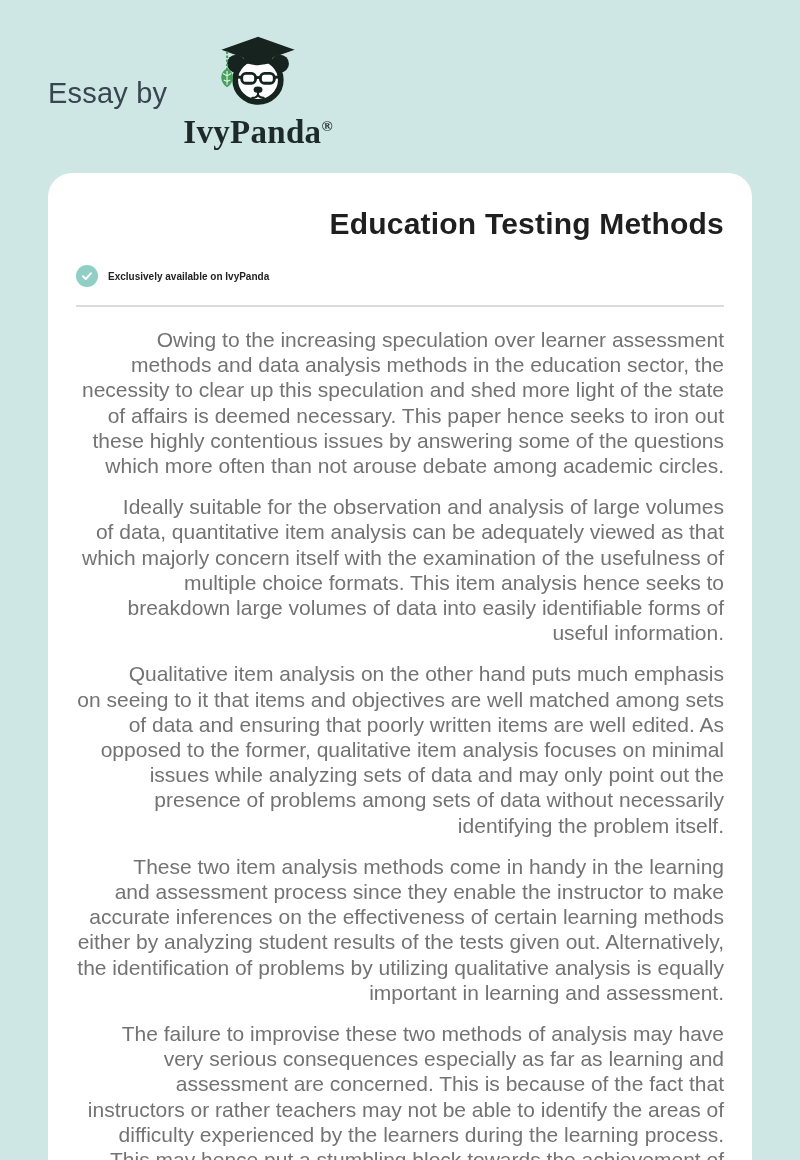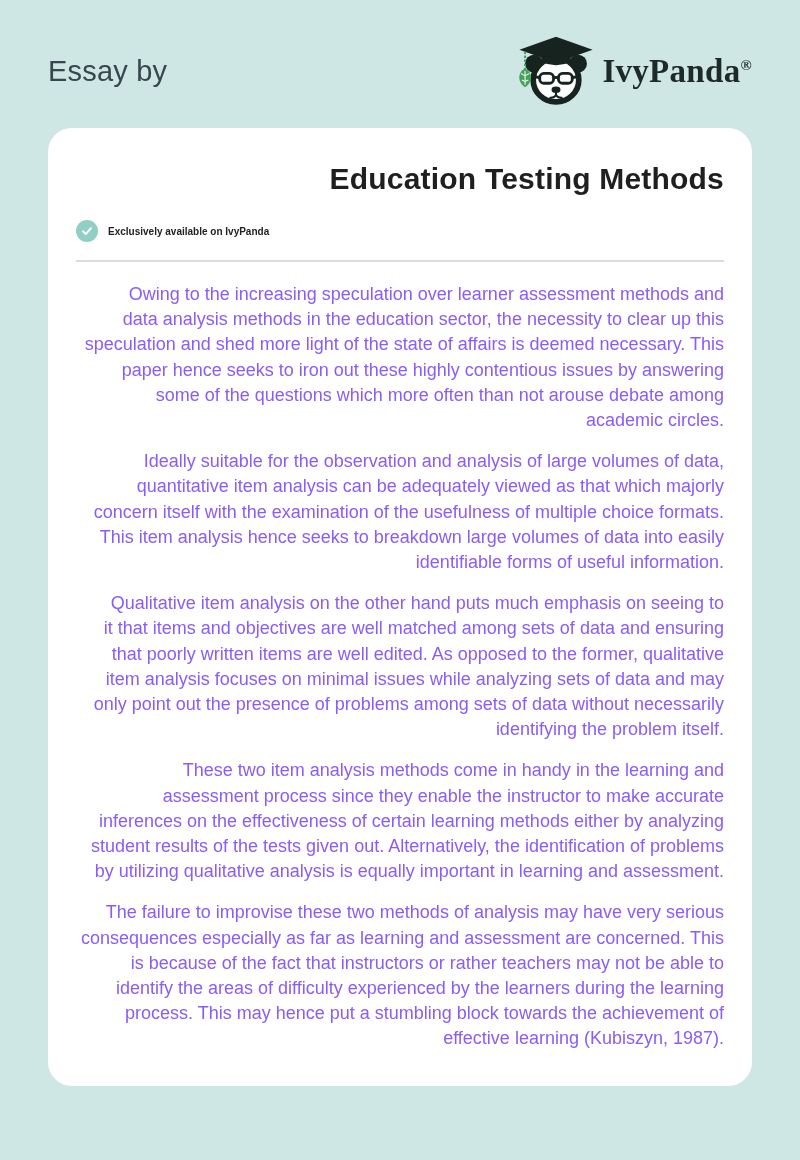--- a/index.html
+++ b/index.html
@@ -7,32 +7,32 @@
   body {
     min-height: 1160px;
     background: #cfe7e4;
     font-family: "Liberation Sans", "DejaVu Sans", sans-serif;
   }
   .page-header {
     display: flex;
     align-items: center;
     padding: 36px 48px 22px 48px;
     gap: 16px;
-    justify-content: space-between;
   }
   .essay-by {
     font-size: 29px;
     font-weight: 400;
     color: #37474f;
     letter-spacing: 0.2px;
   }
   .logo-lockup {
     display: flex;
     align-items: center;
     gap: 8px;
+    flex-direction: column;
   }
   .logo-mark { width: 76px; height: 70px; display: block; }
   .brand-name {
     font-family: "Liberation Serif", "DejaVu Serif", serif;
     font-weight: 700;
     font-size: 33px;
     color: #1d2a28;
     letter-spacing: 0.3px;
   }
   .brand-reg {
@@ -78,23 +78,23 @@
     font-size: 10px;
     font-weight: 700;
     color: #222222;
   }
   .divider {
     border: none;
     border-top: 2px solid #dcdcdc;
     margin: 0 0 20px 0;
   }
   .essay-body p {
-    font-size: 18px;
+    font-size: 21px;
     line-height: 25.2px;
-    color: #8b5cf6;
+    color: #737373;
     text-indent: 28px;
     margin-bottom: 16px;
   }
   .essay-body p:last-child { margin-bottom: 4px; }
 </style>
 </head>
 <body>
 
 <header class="page-header">
   <span class="essay-by">Essay by</span>

